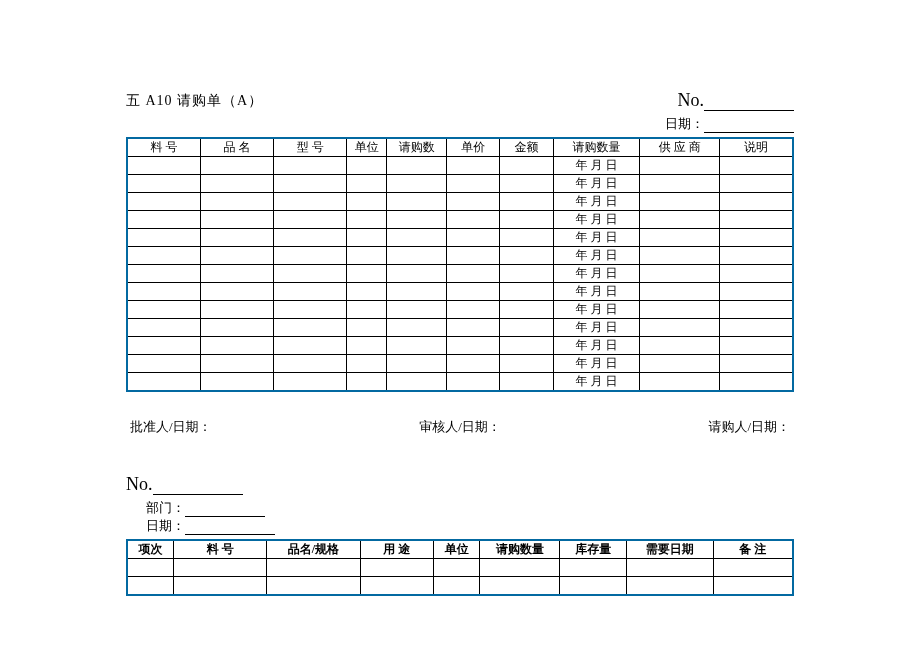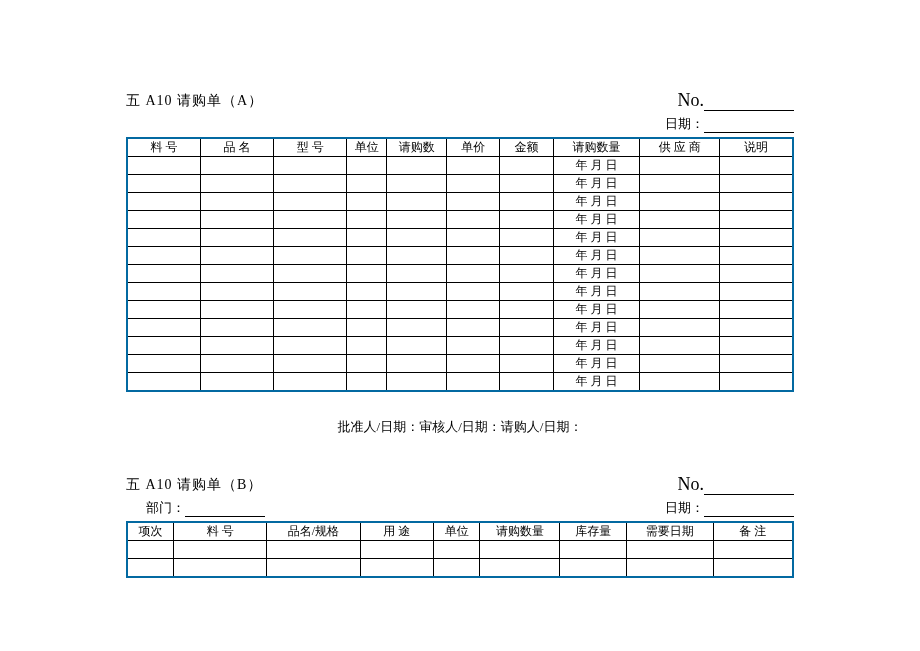--- a/index.html
+++ b/index.html
@@ -63,38 +63,40 @@
       text-align: center;
       vertical-align: middle;
       padding: 0;
       line-height: 17px;
     }
     table.main th {
       white-space: nowrap;
     }
     .footer-row {
       display: flex;
-      justify-content: center;
+      justify-content: space-between;
       margin-top: 26px;
       font-size: 13px;
       padding: 0 4px;
     }
     .section-b {
       margin-top: 38px;
     }
     .subheader {
       display:flex;
       justify-content: space-between;
       margin-top: 2px;
       margin-bottom: 4px;
       font-size: 13px;
       padding-left: 20px;
+      flex-direction: column;
     }
     table.tb-b th, table.tb-b td {
       height: 18px;
+      font-weight: bold;
     }
   </style>
 </head>
 <body>
 
 <div class="page">
 
   <div class="header-row">
     <div class="title-left">五 A10  请购单（A）</div>
     <div class="no-field">
@@ -293,21 +295,20 @@
   </table>
 
   <div class="footer-row">
     <div>批准人/日期：</div>
     <div>审核人/日期：</div>
     <div>请购人/日期：</div>
   </div>
 
   <div class="section-b">
     <div class="header-row">
-      <div class="title-left">五 A10  请购单（B）</div>
       <div class="no-field">
         <span>No.</span><span class="underline"></span>
       </div>
     </div>
     <div class="subheader">
       <div>
         <span>部门：</span><span class="underline" style="min-width:80px"></span>
       </div>
       <div>
         <span>日期：</span><span class="underline"></span>

